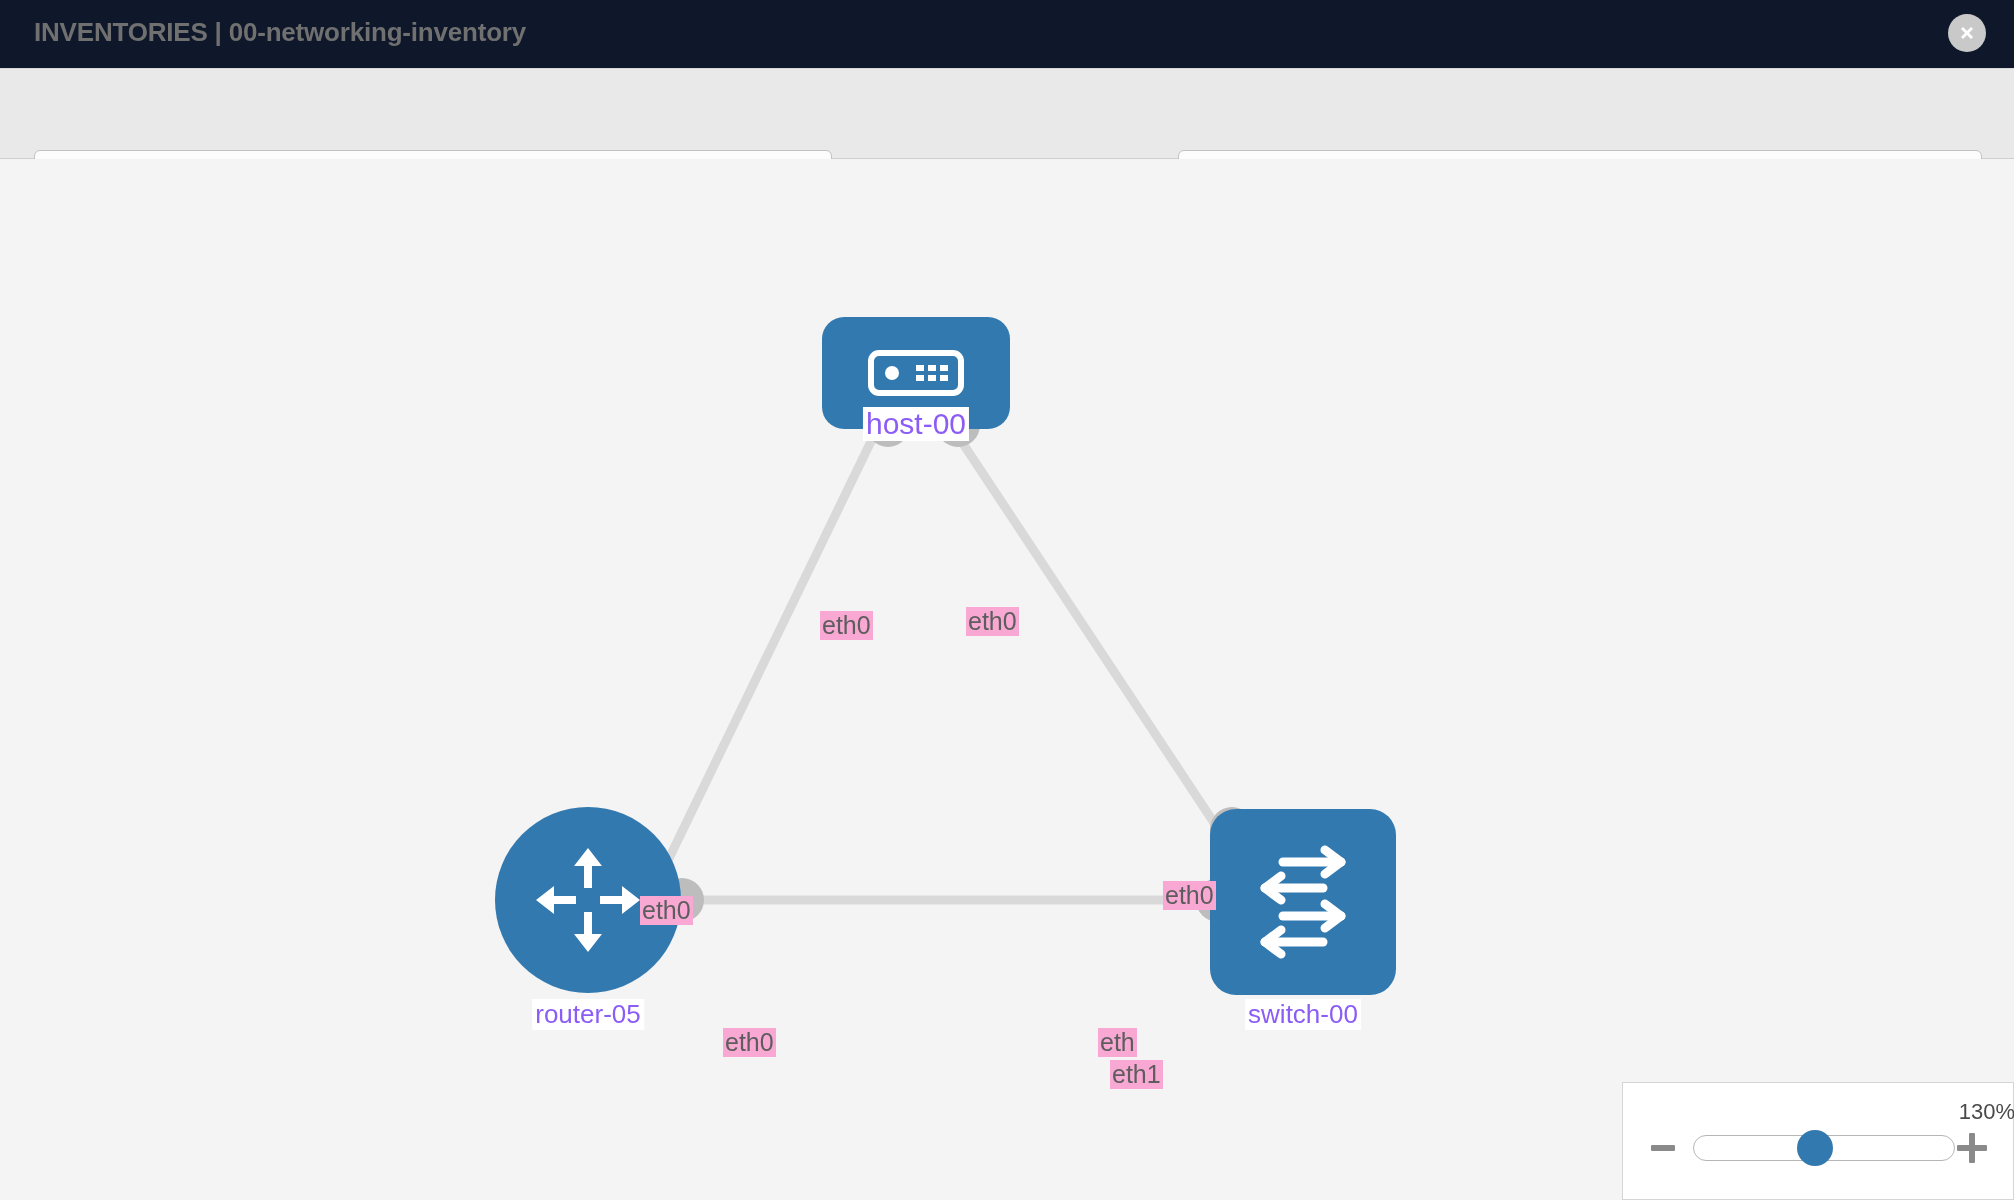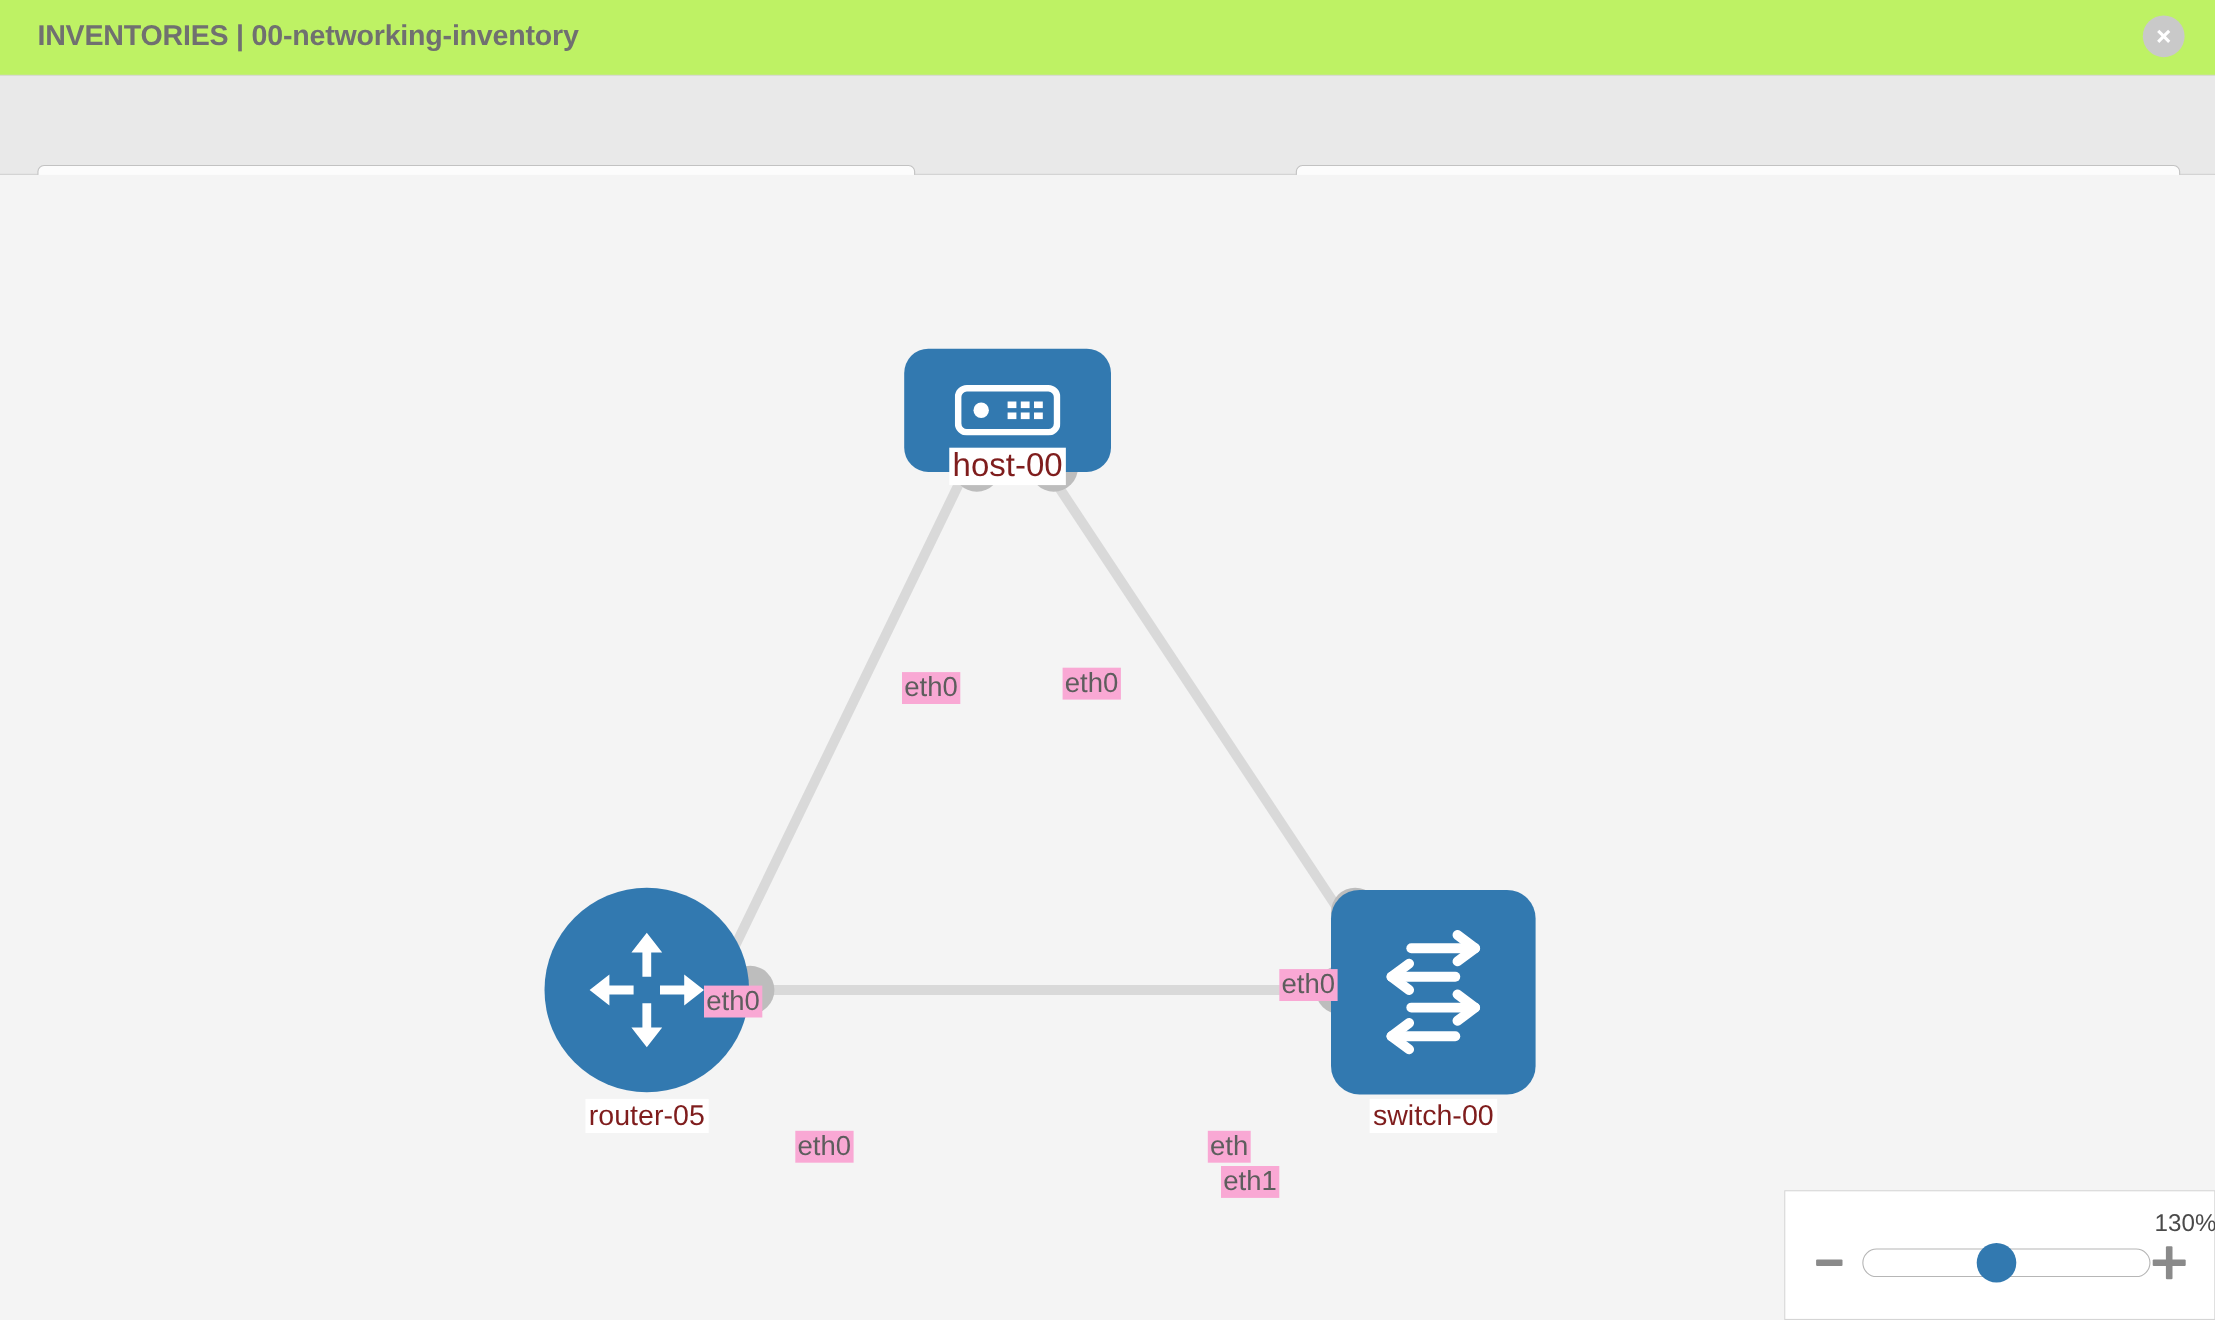--- a/index.html
+++ b/index.html
@@ -7,21 +7,21 @@
     width: 2014px; height: 1200px;
     font-family: "Liberation Sans", sans-serif;
     background: #ffffff;
     overflow: hidden;
   }
   #app { position: relative; width: 2014px; height: 1200px; }
 
   
   .header {
     position: absolute; top: 0; left: 0; width: 2014px; height: 69px;
-    background: #bef264; border-bottom: 1px solid #d7d7d7;
+    background: #0f172a; border-bottom: 1px solid #d7d7d7;
   }
   .header-title {
     position: absolute; left: 34px; top: 17px;
     font-size: 26px; font-weight: bold; color: #707070;
     letter-spacing: -0.2px; white-space: nowrap;
   }
   .close-btn {
     position: absolute; right: 28px; top: 14px;
     width: 38px; height: 38px; border-radius: 50%;
     background: #c9c9c9; cursor: pointer;
@@ -69,21 +69,21 @@
 
   
   .node { position: absolute; }
   .node-shape {
     position: absolute; background: #3279b0;
     display: flex; align-items: center; justify-content: center;
     cursor: pointer;
   }
   .node-label {
     position: absolute; white-space: nowrap;
-    font-size: 26px; color: #7f1d1d;
+    font-size: 26px; color: #8b5cf6;
     background: #ffffff; padding: 0 3px;
     transform: translateX(-50%);
   }
 
   
   #node-host .node-shape {
     left: 0; top: 0; width: 188px; height: 112px; border-radius: 22px;
   }
   #node-host { left: 822px; top: 158px; width: 188px; height: 112px; }
   #node-host .node-label { left: 94px; top: 90px; font-size: 30px; }

